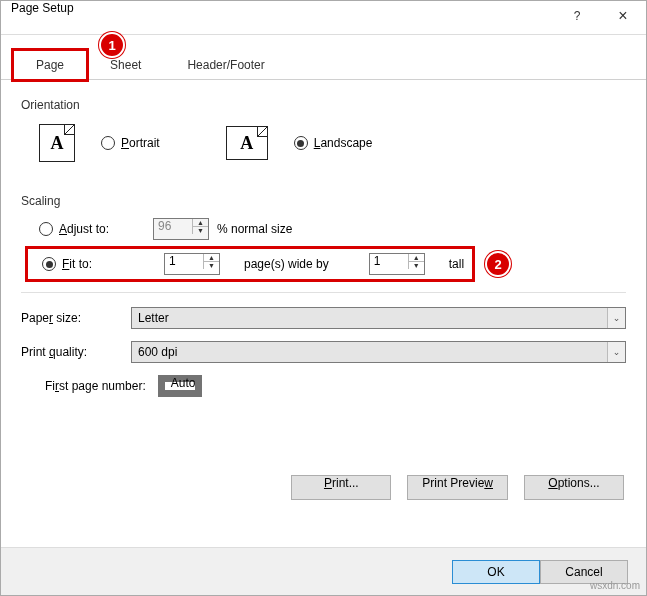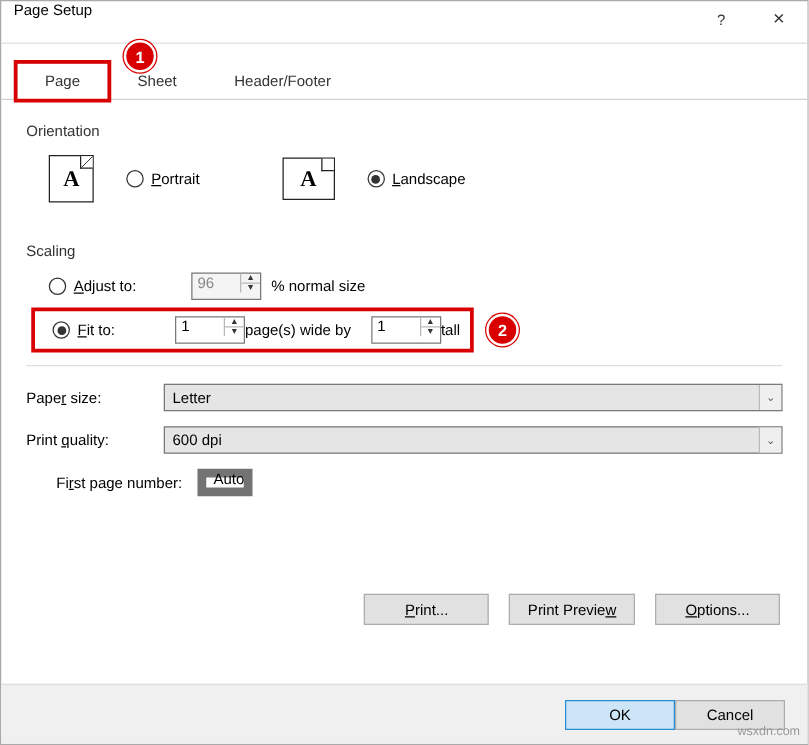--- a/index.html
+++ b/index.html
@@ -30,26 +30,26 @@
   .spinner .arrow:first-child { border-bottom: 1px solid #b8b8b8; }
   .hr { border: none; border-top: 1px solid #e0e0e0; margin: 10px 0 14px 0; }
   .form-row { display: flex; align-items: center; gap: 22px; margin: 6px 0 12px 0; }
   .form-row label { width: 88px; }
   .form-row.pgn label { width: auto; margin-left: 24px; }
   .select { flex: 1; height: 22px; border: 1px solid #7a7a7a; display: flex; align-items: center; padding: 0 0 0 6px; background: #e5e5e5; }
   .select .sel-text { flex: 1; }
   .select .sel-arrow { width: 18px; height: 100%; background: #efefef; border-left: 1px solid #bbb; display: flex; align-items: center; justify-content: center; font-size: 9px; color: #555; }
   .textinput { width: 44px; height: 22px; border: 7px solid #737373; padding: 0 6px; display: flex; align-items: flex-end; }
   .footer-buttons { display: flex; gap: 16px; justify-content: flex-end; margin-top: 78px; padding-right: 2px; }
-  .btn-std { min-width: 100px; height: 25px; border: 1px solid #adadad; background: #e1e1e1; display: flex; align-items: center; justify-content: center; cursor: pointer; padding: 0 14px; }
+  .btn-std { min-width: 100px; height: 25px; border: 1px solid #adadad; background: #e1e1e1; display: flex; justify-content: center; cursor: pointer; padding: 0 14px; }
   .dialog-footer { position: absolute; bottom: 0; left: 0; right: 0; height: 48px; background: #f0f0f0; border-top: 1px solid #ddd; display: flex; align-items: center; justify-content: flex-end; gap: 0; padding-right: 18px; }
   .btn-primary { min-width: 88px; height: 24px; background: #cde6f7; border: 1px solid #2a8dd4; display: flex; align-items: center; justify-content: center; cursor: pointer; }
   .btn-cancel { min-width: 88px; height: 24px; background: #e1e1e1; border: 1px solid #adadad; display: flex; align-items: center; justify-content: center; cursor: pointer; }
   .highlight-red { outline: 3px solid #d80000; outline-offset: -1px; }
-  .highlight-red-box { border: 3px solid #d80000; padding: 4px 8px 4px 14px; display: flex; align-items: center; gap: 0; }
+  .highlight-red-box { border: 3px solid #d80000; padding: 4px 8px 4px 14px; display: flex; align-items: center; gap: 24px; }
   .callout { width: 26px; height: 26px; border-radius: 50%; background: #d80000; color: #fff; display: flex; align-items: center; justify-content: center; font-size: 13px; font-weight: bold; border: 2px solid #fff; box-shadow: 0 0 0 1px #d80000; position: absolute; }
   .underline-key { text-decoration: underline; }
   .watermark { position: absolute; bottom: 4px; right: 6px; font-size: 10px; color: #999; z-index: 5; }
 </style>
 </head>
 <body>
 
 <div class="window">
 
   <div class="titlebar">

